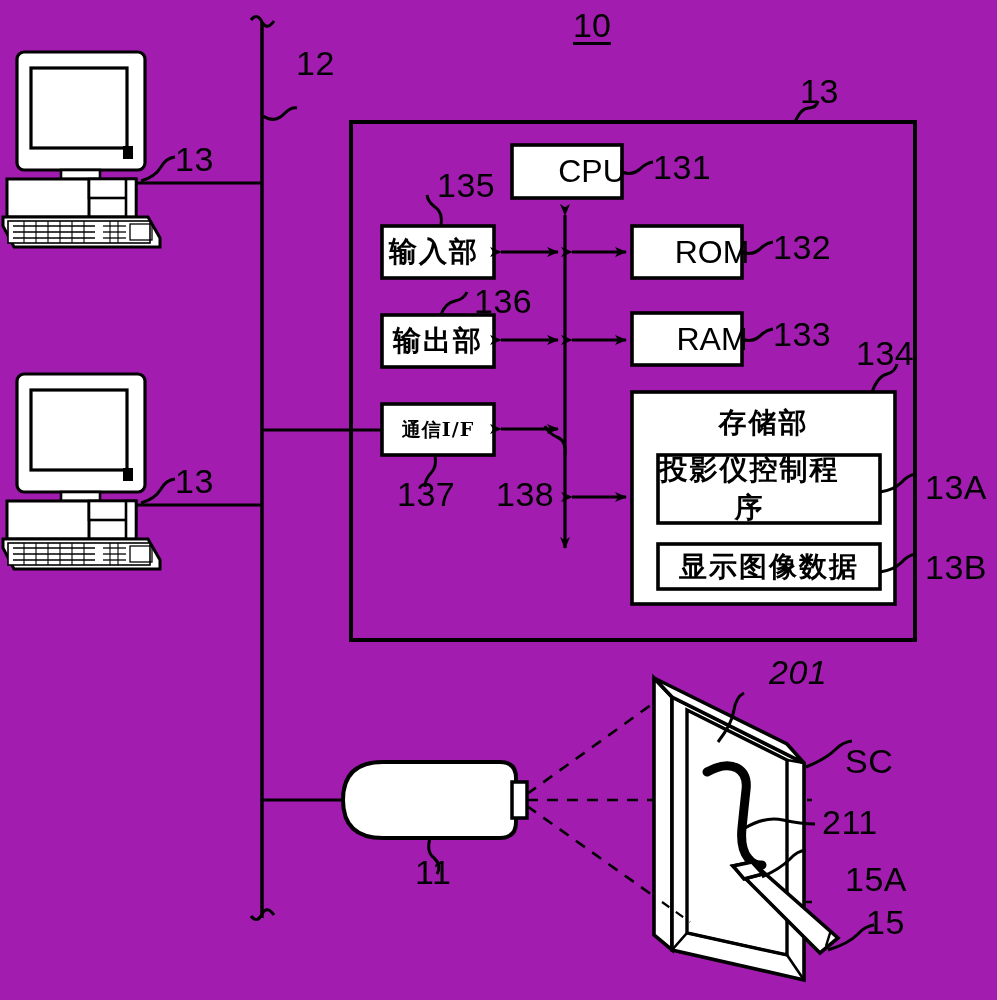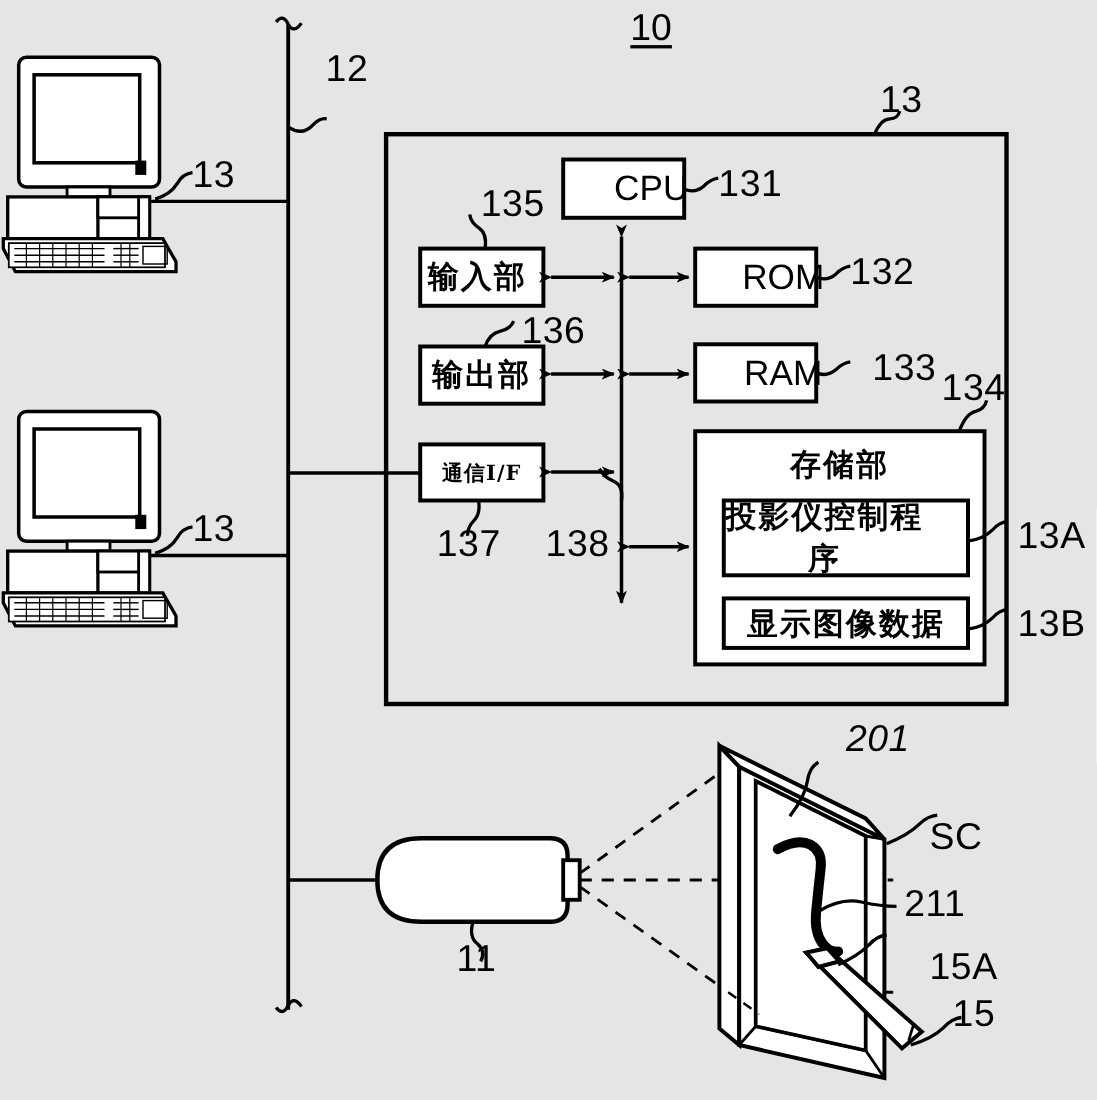--- a/index.html
+++ b/index.html
@@ -8,21 +8,21 @@
     padding: 0;
     background: #ffffff;
   }
   body {
     font-family: "Liberation Sans", sans-serif;
   }
   #figure {
     position: relative;
     width: 997px;
     height: 1000px;
-    background: #e5e5e5;
+    background: #a21caf;
     overflow: hidden;
   }
   #figure svg {
     position: absolute;
     left: 0;
     top: 0;
   }
   .lbl {
     position: absolute;
     font-family: "Liberation Sans", sans-serif;
@@ -300,21 +300,21 @@
 
   <div class="lbl num" style="left:800px; top:74px;">13</div>
 
   <div class="ctr boxtext-en" style="left:512px; top:145px; width:110px; height:53px;">CPU</div>
   <div class="lbl num" style="left:653px; top:150px;">131</div>
 
   <div class="ctr boxtext-en" style="left:632px; top:226px; width:110px; height:52px;">ROM</div>
   <div class="lbl num" style="left:773px; top:230px;">132</div>
 
   <div class="ctr boxtext-en" style="left:632px; top:313px; width:110px; height:52px;">RAM</div>
-  <div class="lbl num" style="left:793px; top:317px;">133</div>
+  <div class="lbl num" style="left:773px; top:317px;">133</div>
 
   <div class="ctr boxtext-cn" style="left:382px; top:226px; width:104px; height:52px;">输入部</div>
   <div class="lbl num" style="left:437px; top:168px;">135</div>
 
   <div class="ctr boxtext-cn" style="left:382px; top:315px; width:112px; height:52px;">输出部</div>
   <div class="lbl num" style="left:474px; top:284px;">136</div>
 
   <div class="ctr boxtext-cn-sm" style="left:382px; top:404px; width:112px; height:51px;">通信I/F</div>
   <div class="lbl num" style="left:397px; top:477px;">137</div>
 

